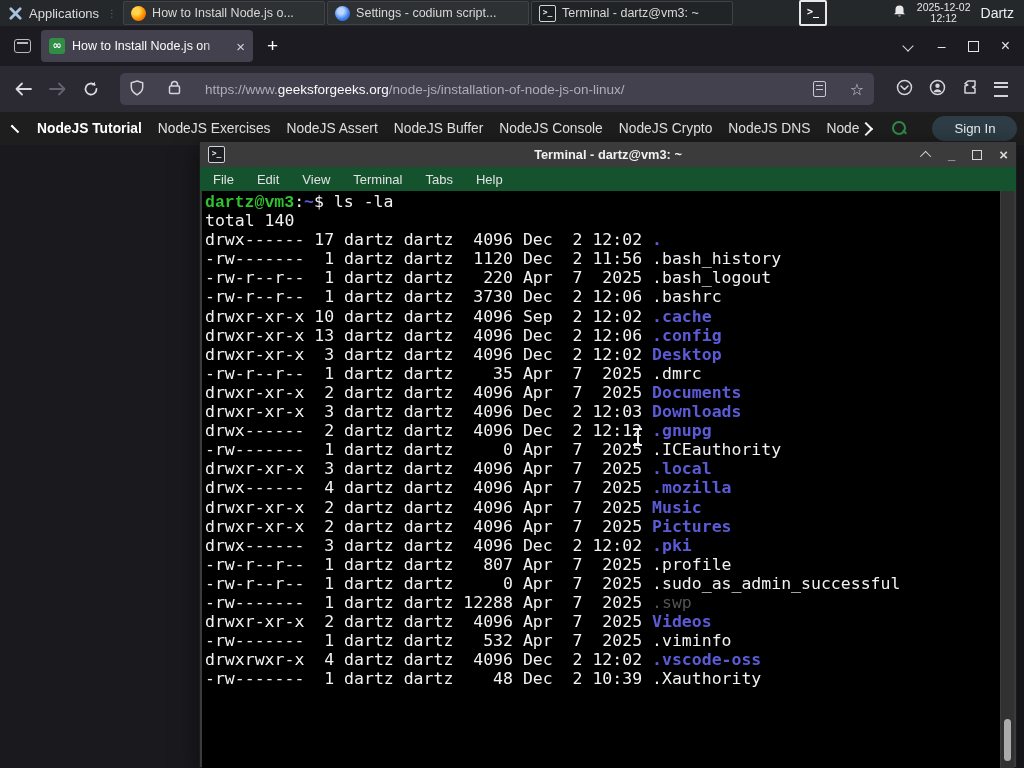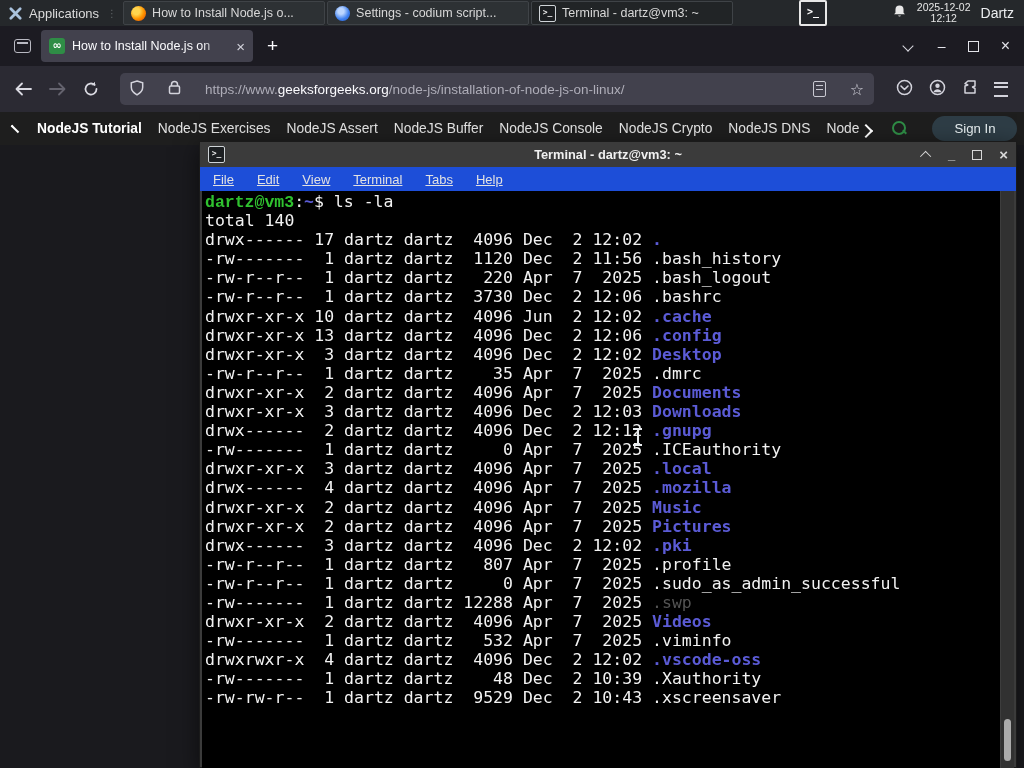--- a/index.html
+++ b/index.html
@@ -81,21 +81,21 @@
   .termwin{position:absolute;left:199px;top:141px;width:818px;height:627px;z-index:30;
     background:#3b3b3b;box-shadow:0 6px 22px rgba(0,0,0,.55);border:1px solid #1a1a1a;box-sizing:border-box;}
   .titlebar{height:25px;display:flex;align-items:center;padding:0 8px;color:#f0f0f0;}
   .titlebar .title{position:absolute;left:0;right:0;text-align:center;font-weight:bold;font-size:12.8px;pointer-events:none;}
   .titlebar .term-glyph{width:15px;height:15px;}
   .tb-btns{margin-left:auto;display:flex;align-items:center;gap:17px;color:#d8d8d8;z-index:2;}
   .tb-btns .shade{width:7px;height:7px;border-left:1.8px solid currentColor;border-top:1.8px solid currentColor;transform:rotate(45deg) translateY(2px);}
   .tb-btns .mini{font-size:13px;font-weight:bold;}
   .tb-btns .maxi{width:8px;height:8px;border:1.6px solid currentColor;}
   .tb-btns .clo{font-size:15px;font-weight:bold;}
-  .menubar{height:24px;background:#1d4ed8;display:flex;align-items:center;gap:23px;padding:0 13px;color:#e2e2e2;font-size:13px;text-decoration:underline;}
+  .menubar{height:24px;background:#14532d;display:flex;align-items:center;gap:23px;padding:0 13px;color:#e2e2e2;font-size:13px;}
   .termbody{position:relative;height:578px;background:#000;margin:0 2px 2px 2px;overflow:hidden;}
   #term-lines{position:absolute;left:3px;top:1px;right:16px;}
   .tline{height:19.1px;line-height:19.1px;white-space:pre;font-family:"DejaVu Sans Mono",monospace;
     font-size:16.5px;color:#f2f2f2;}
   .b{font-weight:bold;font-family:Liberation Mono, monospace;}
   .t-white{color:#f2f2f2;}
   .t-green{color:#2fc12f;}
   .t-blue,.t-dir{color:#5b5bd6;font-weight:bold;}
   .t-file{color:#f2f2f2;}
   .t-dim{color:#545454;}
@@ -226,21 +226,21 @@
           <svg width="16" height="16" viewBox="0 0 16 16">
               <path d="M6 2h7v5l-2.5 1L13 9.5V14H3V7l2.8-1L3 4.5z" fill="none" stroke="#d3d3dc" stroke-width="1.5" stroke-linejoin="round"></path>
             </svg>
         </span>
         <span class="hamb"></span>
       </div>
     </div>
 
     <div class="gfg-nav">
       <span class="chev left" style="color:#fff;width:8px;height:8px;border-width:2.4px;"></span>
-      <span id="gfg-links" style="display:flex;align-items:flex-end;gap:16px;">
+      <span id="gfg-links" style="display:flex;align-items:center;gap:16px;">
           <span class="gfg-link first">NodeJS Tutorial</span>
           <span class="gfg-link">NodeJS Exercises</span>
           <span class="gfg-link">NodeJS Assert</span>
           <span class="gfg-link">NodeJS Buffer</span>
           <span class="gfg-link">NodeJS Console</span>
           <span class="gfg-link">NodeJS Crypto</span>
           <span class="gfg-link">NodeJS DNS</span>
           <span class="gfg-link">Node</span>
           <span class="chev right" style="color: rgb(255, 255, 255); border-width: 2.4px; width: 8px; height: 8px; margin-left: -14px;"></span>
         </span>
@@ -271,41 +271,40 @@
         <span class="tmenu-item">Help</span>
       </div>
     <div class="termbody">
       <div id="term-lines">
           <div class="tline"><span class="t-green b">dartz@vm3</span><span class="t-white">:</span><span class="t-blue b">~</span><span class="t-white">$ ls -la</span></div>
           <div class="tline">total 140</div>
           <div class="tline"><span class="t-white">drwx------ 17 dartz dartz  4096 Dec  2 12:02 </span><span class="t-dir">.</span></div>
           <div class="tline"><span class="t-white">-rw-------  1 dartz dartz  1120 Dec  2 11:56 </span><span class="t-file">.bash_history</span></div>
           <div class="tline"><span class="t-white">-rw-r--r--  1 dartz dartz   220 Apr  7  2025 </span><span class="t-file">.bash_logout</span></div>
           <div class="tline"><span class="t-white">-rw-r--r--  1 dartz dartz  3730 Dec  2 12:06 </span><span class="t-file">.bashrc</span></div>
-          <div class="tline"><span class="t-white">drwxr-xr-x 10 dartz dartz  4096 Jun  2 12:02 </span><span class="t-dir">.cache</span></div>
+          <div class="tline"><span class="t-white">drwxr-xr-x 10 dartz dartz  4096 Sep  2 12:02 </span><span class="t-dir">.cache</span></div>
           <div class="tline"><span class="t-white">drwxr-xr-x 13 dartz dartz  4096 Dec  2 12:06 </span><span class="t-dir">.config</span></div>
           <div class="tline"><span class="t-white">drwxr-xr-x  3 dartz dartz  4096 Dec  2 12:02 </span><span class="t-dir">Desktop</span></div>
           <div class="tline"><span class="t-white">-rw-r--r--  1 dartz dartz    35 Apr  7  2025 </span><span class="t-file">.dmrc</span></div>
           <div class="tline"><span class="t-white">drwxr-xr-x  2 dartz dartz  4096 Apr  7  2025 </span><span class="t-dir">Documents</span></div>
           <div class="tline"><span class="t-white">drwxr-xr-x  3 dartz dartz  4096 Dec  2 12:03 </span><span class="t-dir">Downloads</span></div>
           <div class="tline"><span class="t-white">drwx------  2 dartz dartz  4096 Dec  2 12:12 </span><span class="t-dir">.gnupg</span></div>
           <div class="tline"><span class="t-white">-rw-------  1 dartz dartz     0 Apr  7  2025 </span><span class="t-file">.ICEauthority</span></div>
           <div class="tline"><span class="t-white">drwxr-xr-x  3 dartz dartz  4096 Apr  7  2025 </span><span class="t-dir">.local</span></div>
           <div class="tline"><span class="t-white">drwx------  4 dartz dartz  4096 Apr  7  2025 </span><span class="t-dir">.mozilla</span></div>
           <div class="tline"><span class="t-white">drwxr-xr-x  2 dartz dartz  4096 Apr  7  2025 </span><span class="t-dir">Music</span></div>
           <div class="tline"><span class="t-white">drwxr-xr-x  2 dartz dartz  4096 Apr  7  2025 </span><span class="t-dir">Pictures</span></div>
           <div class="tline"><span class="t-white">drwx------  3 dartz dartz  4096 Dec  2 12:02 </span><span class="t-dir">.pki</span></div>
           <div class="tline"><span class="t-white">-rw-r--r--  1 dartz dartz   807 Apr  7  2025 </span><span class="t-file">.profile</span></div>
           <div class="tline"><span class="t-white">-rw-r--r--  1 dartz dartz     0 Apr  7  2025 </span><span class="t-file">.sudo_as_admin_successful</span></div>
           <div class="tline"><span class="t-white">-rw-------  1 dartz dartz 12288 Apr  7  2025 </span><span class="t-dim">.swp</span></div>
           <div class="tline"><span class="t-white">drwxr-xr-x  2 dartz dartz  4096 Apr  7  2025 </span><span class="t-dir">Videos</span></div>
           <div class="tline"><span class="t-white">-rw-------  1 dartz dartz   532 Apr  7  2025 </span><span class="t-file">.viminfo</span></div>
           <div class="tline"><span class="t-white">drwxrwxr-x  4 dartz dartz  4096 Dec  2 12:02 </span><span class="t-dir">.vscode-oss</span></div>
           <div class="tline"><span class="t-white">-rw-------  1 dartz dartz    48 Dec  2 10:39 </span><span class="t-file">.Xauthority</span></div>
-          <div class="tline"><span class="t-white">-rw-rw-r--  1 dartz dartz  9529 Dec  2 10:43 </span><span class="t-file">.xscreensaver</span></div>
         </div>
       <div class="term-scroll">
         <div class="thumb"></div>
       </div>
     </div>
   </div>
 
   <div class="ibeam"></div>
 </div>
 

